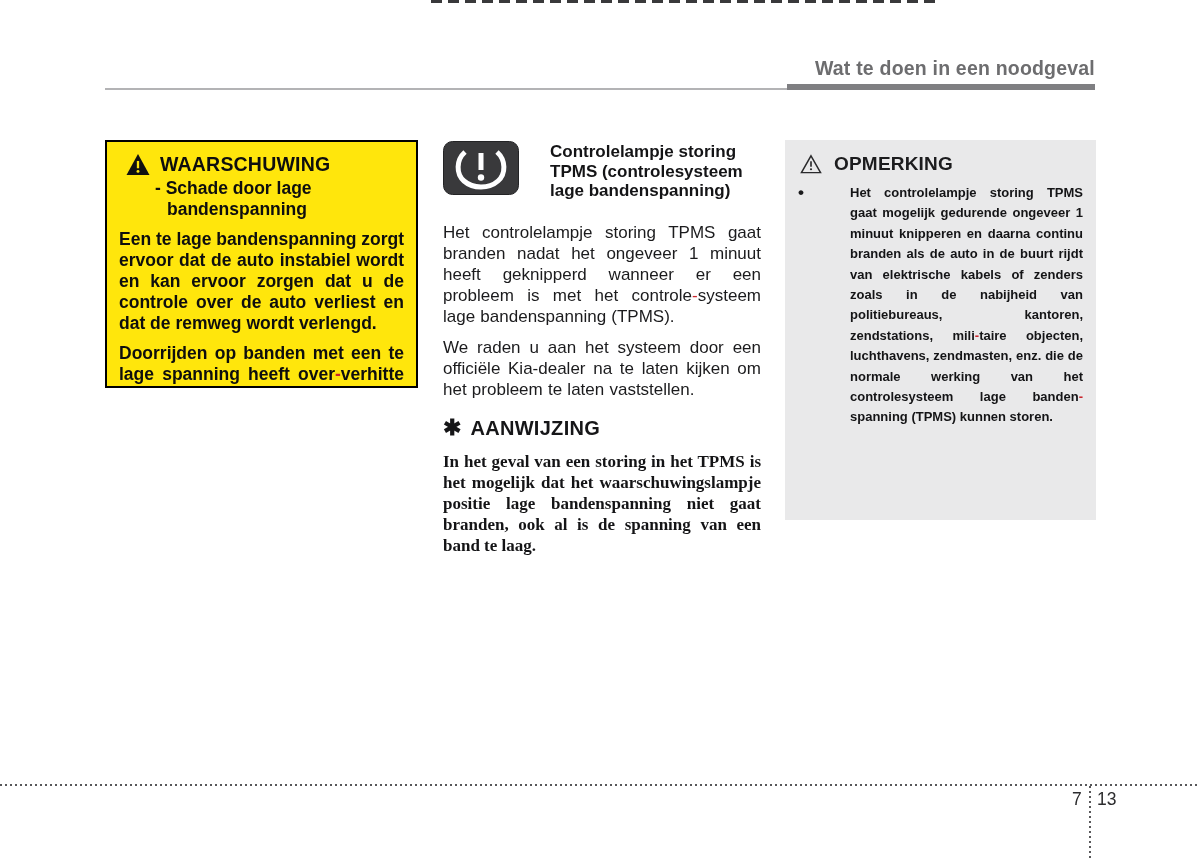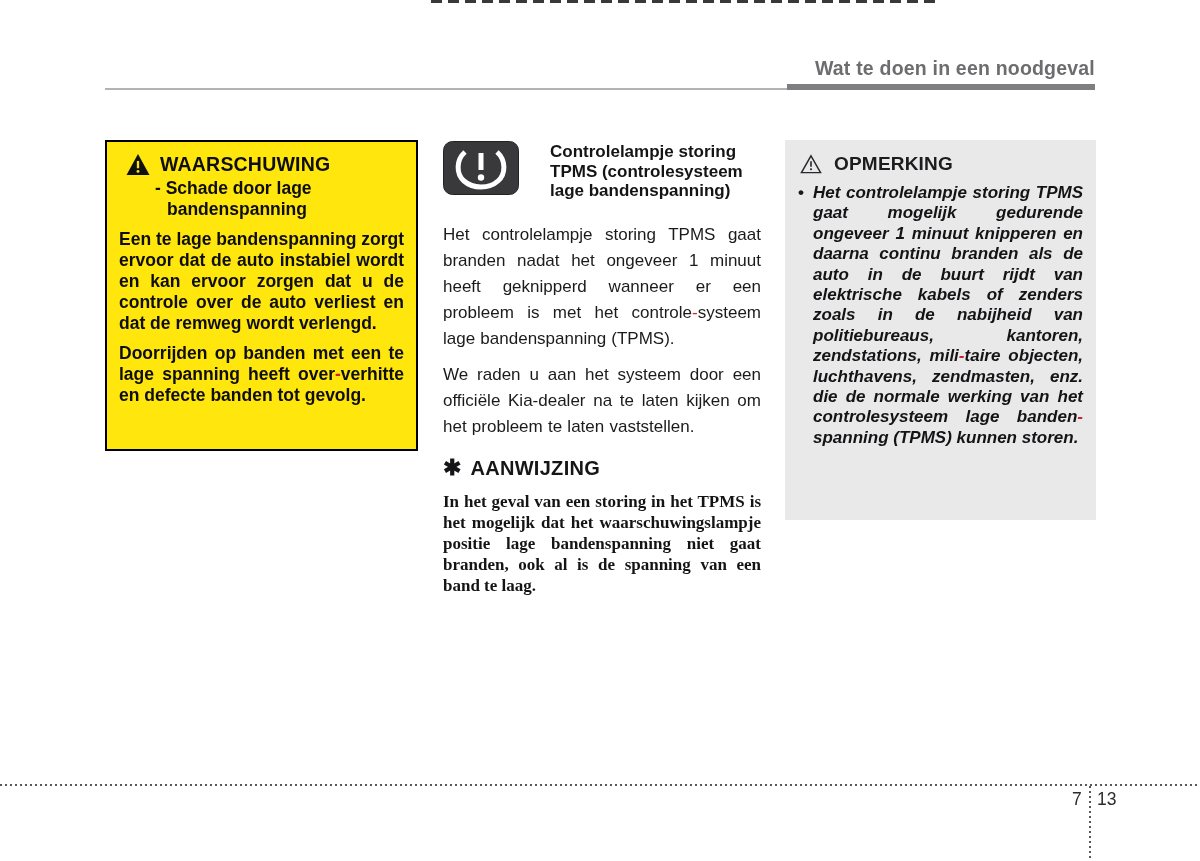--- a/index.html
+++ b/index.html
@@ -13,53 +13,53 @@
 
   
   .header-title { position:absolute; top:57px; right:105px; font-size:19.5px; font-weight:700;
     color:#6d6d6f; letter-spacing:0.2px; }
   .rule-thin  { position:absolute; top:88px; left:105px; width:682px; height:2px; background:#b3b3b5; }
   .rule-thick { position:absolute; top:84px; left:787px; width:308px; height:6px; background:#7f7f82; }
 
   .red { color:#c9252c; }
 
   
-  .warning-box { position:absolute; left:105px; top:140px; width:313px; height:311px;
+  .warning-box { position:absolute; left:105px; top:140px; width:313px; height:248px;
     background:#ffe60c; border:2px solid #000; padding:9px 12px; overflow:hidden; }
   .wb-title-row { display:flex; align-items:center; gap:9px; margin:2px 0 2px 6px; }
   .wb-title { font-size:19.5px; font-weight:700; color:#0e0e0e; letter-spacing:0.2px; }
   .wb-sub { font-size:17.5px; font-weight:700; line-height:21px; color:#0e0e0e; }
   .wb-sub1 { margin-left:36px; }
   .wb-sub2 { margin-left:48px; }
   .wb-para { font-size:17.5px; font-weight:700; line-height:21px; text-align:justify;
     margin-top:9px; color:#0e0e0e; }
 
   
   .mid { position:absolute; left:443px; top:141px; width:318px; }
   .mid-head { display:flex; gap:31px; align-items:flex-start; }
   .tpms-icon { flex:0 0 auto; }
   .mid-heading { font-size:17px; font-weight:700; line-height:19.5px; padding-top:1px; color:#141416; }
   .mid-body { margin-top:21px; }
-  .body-para { font-size:17px; line-height:26px; text-align:justify; color:#1b1b1d;
+  .body-para { font-size:17px; line-height:21px; text-align:justify; color:#1b1b1d;
     margin-bottom:10px; word-spacing:0.5px; }
   .aanw-row { margin-top:17px; display:flex; align-items:center; gap:9px; }
   .aanw-ast { font-size:22px; font-weight:700; line-height:22px; color:#161618; }
   .aanw-title { font-size:20px; font-weight:700; letter-spacing:0.3px; color:#161618; }
   .serif-para { margin-top:11px; font-family:"Liberation Serif", serif; font-weight:700;
     font-size:17px; line-height:21px; text-align:justify; color:#141416; }
 
   
   .note-box { position:absolute; left:785px; top:140px; width:311px; height:380px;
     background:#e9e9ea; padding:11px 13px 10px 13px; overflow:hidden; }
   .nb-head { display:flex; align-items:center; gap:12px; margin:2px 0 8px 2px; }
   .nb-title { font-size:19px; font-weight:700; color:#1c1c1e; letter-spacing:0.2px; }
   .nb-item { display:flex; }
   .nb-bullet { flex:0 0 15px; width:15px; font-weight:700; font-size:17px; line-height:20.4px; }
-  .nb-text { flex:1; font-size:17px; font-weight:700; font-style:italic; line-height:20.4px;
-    text-align:justify; color:#141416; }
+  .nb-text { flex:1; font-size:13px; font-weight:700; line-height:20.4px;
+    text-align:justify; color:#141416;margin-left:37px; }
   .nb-vervolg { text-align:right; font-size:17px; font-weight:700; font-style:italic;
     margin-top:8px; padding-right:2px; color:#141416; }
 
   
   .footer-dotted { position:absolute; top:784px; left:0; width:1200px; height:2px;
     background:repeating-linear-gradient(90deg,#58585a 0 2px,transparent 2px 5px); }
   .footer-vline { position:absolute; top:786px; left:1089px; width:2px; height:75px;
     background:repeating-linear-gradient(180deg,#58585a 0 2px,transparent 2px 5px); }
   .pg { position:absolute; top:789px; font-size:17.5px; color:#2c2c2e; }
   .pg7  { left:1072px; }

